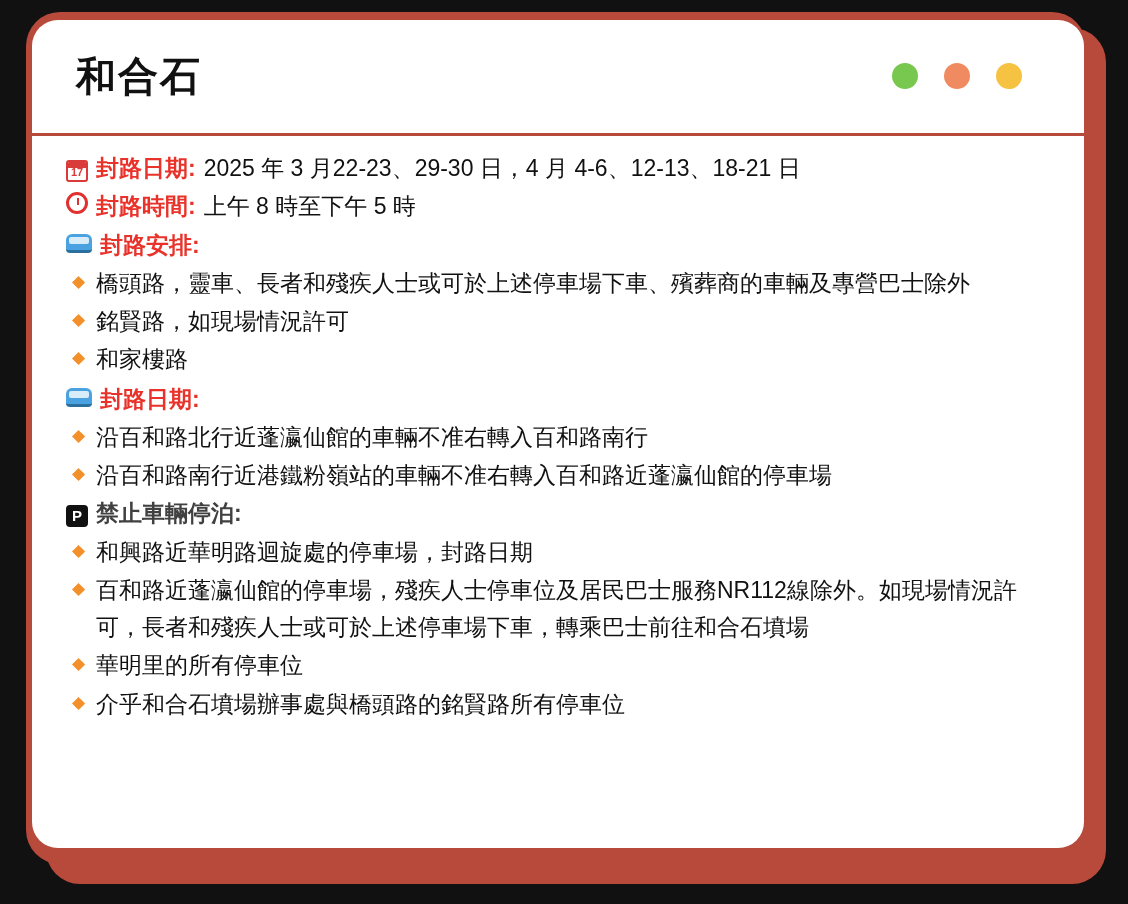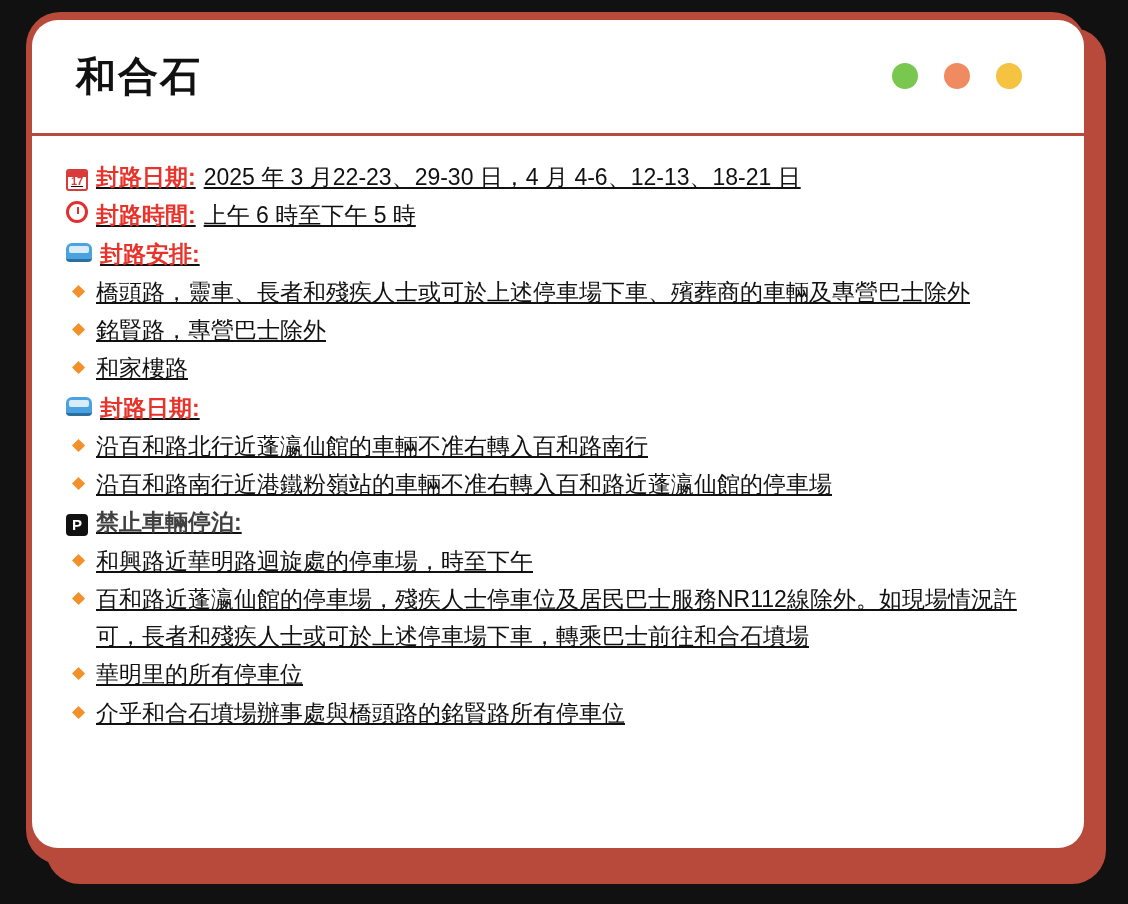--- a/index.html
+++ b/index.html
@@ -68,25 +68,24 @@
   .dot {
     width: 26px;
     height: 26px;
     border-radius: 50%;
   }
   .dot-green { background: #78c850; }
   .dot-orange { background: #f08a60; }
   .dot-yellow { background: #f5c242; }
 
   .body {
-    padding: 23px 30px 0 34px;
+    padding: 14px 30px 0 34px;
     font-size: 23px;
     line-height: 1.62;
     color: #111111;
-    text-decoration: underline;
   }
   .line {
     display: block;
     margin: 0;
     padding: 0 0 1px 0;
   }
   .label-row {
     display: flex;
     align-items: baseline;
     gap: 8px;
@@ -210,42 +209,42 @@
 
     <div class="line label-row">
       <span class="cal-icon">17</span>
       <span class="sec-label red">封路日期:</span>
       <span class="val">2025 年 3 月22-23、29-30 日，4 月 4-6、12-13、18-21 日</span>
     </div>
 
     <div class="line label-row">
       <span class="clock-icon"></span>
       <span class="sec-label red">封路時間:</span>
-      <span class="val">上午 6 時至下午 5 時</span>
+      <span class="val">上午 8 時至下午 5 時</span>
     </div>
 
     <div class="line label-row">
       <span class="bus-icon"></span>
       <span class="sec-label red">封路安排:</span>
     </div>
     <div class="line bullet-line"><span class="dia">◆</span><span>橋頭路，靈車、長者和殘疾人士或可於上述停車場下車、殯葬商的車輛及專營巴士除外</span></div>
-    <div class="line bullet-line"><span class="dia">◆</span><span>銘賢路，專營巴士除外</span></div>
+    <div class="line bullet-line"><span class="dia">◆</span><span>銘賢路，如現場情況許可</span></div>
     <div class="line bullet-line"><span class="dia">◆</span><span>和家樓路</span></div>
     <div class="line bullet-line"><span class="dia">◆</span></div>
 
     <div class="line label-row">
       <span class="bus-icon"></span>
       <span class="sec-label red">封路日期:</span>
     </div>
     <div class="line bullet-line"><span class="dia">◆</span><span>沿百和路北行近蓬瀛仙館的車輛不准右轉入百和路南行</span></div>
     <div class="line bullet-line"><span class="dia">◆</span><span>沿百和路南行近港鐵粉嶺站的車輛不准右轉入百和路近蓬瀛仙館的停車場</span></div>
 
     <div class="line label-row">
       <span class="p-icon">P</span>
       <span class="sec-label pink">禁止車輛停泊:</span>
     </div>
-    <div class="line bullet-line"><span class="dia">◆</span><span>和興路近華明路迴旋處的停車場，時至下午</span></div>
+    <div class="line bullet-line"><span class="dia">◆</span><span>和興路近華明路迴旋處的停車場，封路日期</span></div>
     <div class="line bullet-line"><span class="dia">◆</span><span>百和路近蓬瀛仙館的停車場，殘疾人士停車位及居民巴士服務NR112線除外。如現場情況許可，長者和殘疾人士或可於上述停車場下車，轉乘巴士前往和合石墳場</span></div>
     <div class="line bullet-line"><span class="dia">◆</span><span>華明里的所有停車位</span></div>
     <div class="line bullet-line"><span class="dia">◆</span><span>介乎和合石墳場辦事處與橋頭路的銘賢路所有停車位</span></div>
 
   </div>
 </div>
 
 </body></html>

